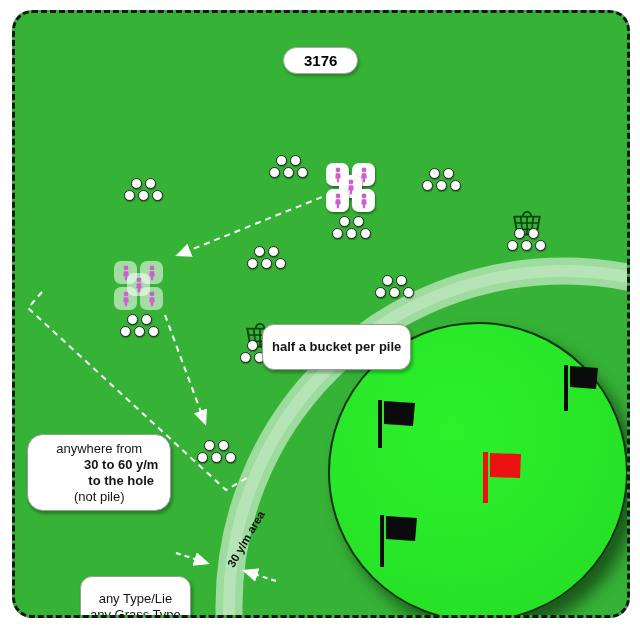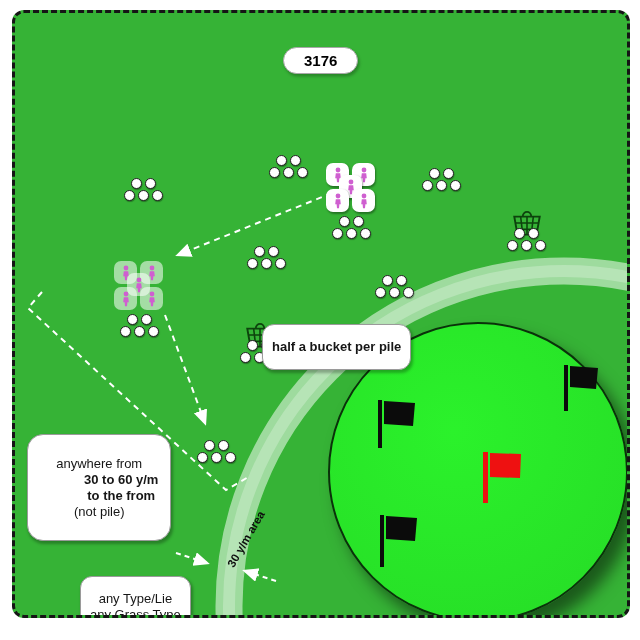--- a/index.html
+++ b/index.html
@@ -12,21 +12,21 @@
     --basket-stroke:#0d430d;
     --label-border:#9a9a9a;
     --ink:#161616;
   }
   html,body{margin:0;padding:0;background:#ffffff;width:640px;height:640px;
     font-family:"Liberation Sans", sans-serif;color:var(--ink);}
   .stage{position:relative;width:640px;height:640px;overflow:hidden;}
   .board{
     position:absolute;left:12px;top:10px;width:612px;height:602px;
     background:var(--field-green);
-    border:3px dashed #151515;border-radius:12px;overflow:hidden;
+    border:3px dashed #151515;border-radius:20px;overflow:hidden;
   }
   .overlay{position:absolute;left:0;top:0;}
   
   .pile{position:absolute;display:flex;flex-direction:column;align-items:center;gap:1px;}
   .pile .row{display:flex;gap:3px;}
   .ball{width:11px;height:11px;border-radius:50%;background:#ffffff;
     border:1.6px solid #222;box-sizing:border-box;box-shadow:0.5px 1px 1px rgba(0,0,0,.35);}
   
   .cluster{position:absolute;width:50px;}
   .tiles{position:relative;width:50px;height:50px;}
@@ -302,24 +302,24 @@
             <span class="ball"></span>
             <span class="ball"></span>
           </div>
       </div>
     </div>
 
     <div class="badge">3176</div>
 
     <div class="note" style="left:247px;top:311px;font-weight:600;">half a bucket per pile</div>
 
-    <div class="note" style="left:12px;top:421px;border-radius:16px;padding:21px 12px;">
+    <div class="note" style="left:12px;top:421px;border-radius:16px;padding:6px 12px;">
       <div>anywhere from</div>
       <div class="bold">30 to 60 y/m</div>
-      <div class="bold">to the from</div>
+      <div class="bold">to the hole</div>
       <div>(not pile)</div>
     </div>
 
     <div class="note" style="left:65px;top:563px;">
       <div>any Type/Lie</div>
       <div>any Grass Type</div>
     </div>
 
     <div class="band-label">30 y/m area</div>
 

